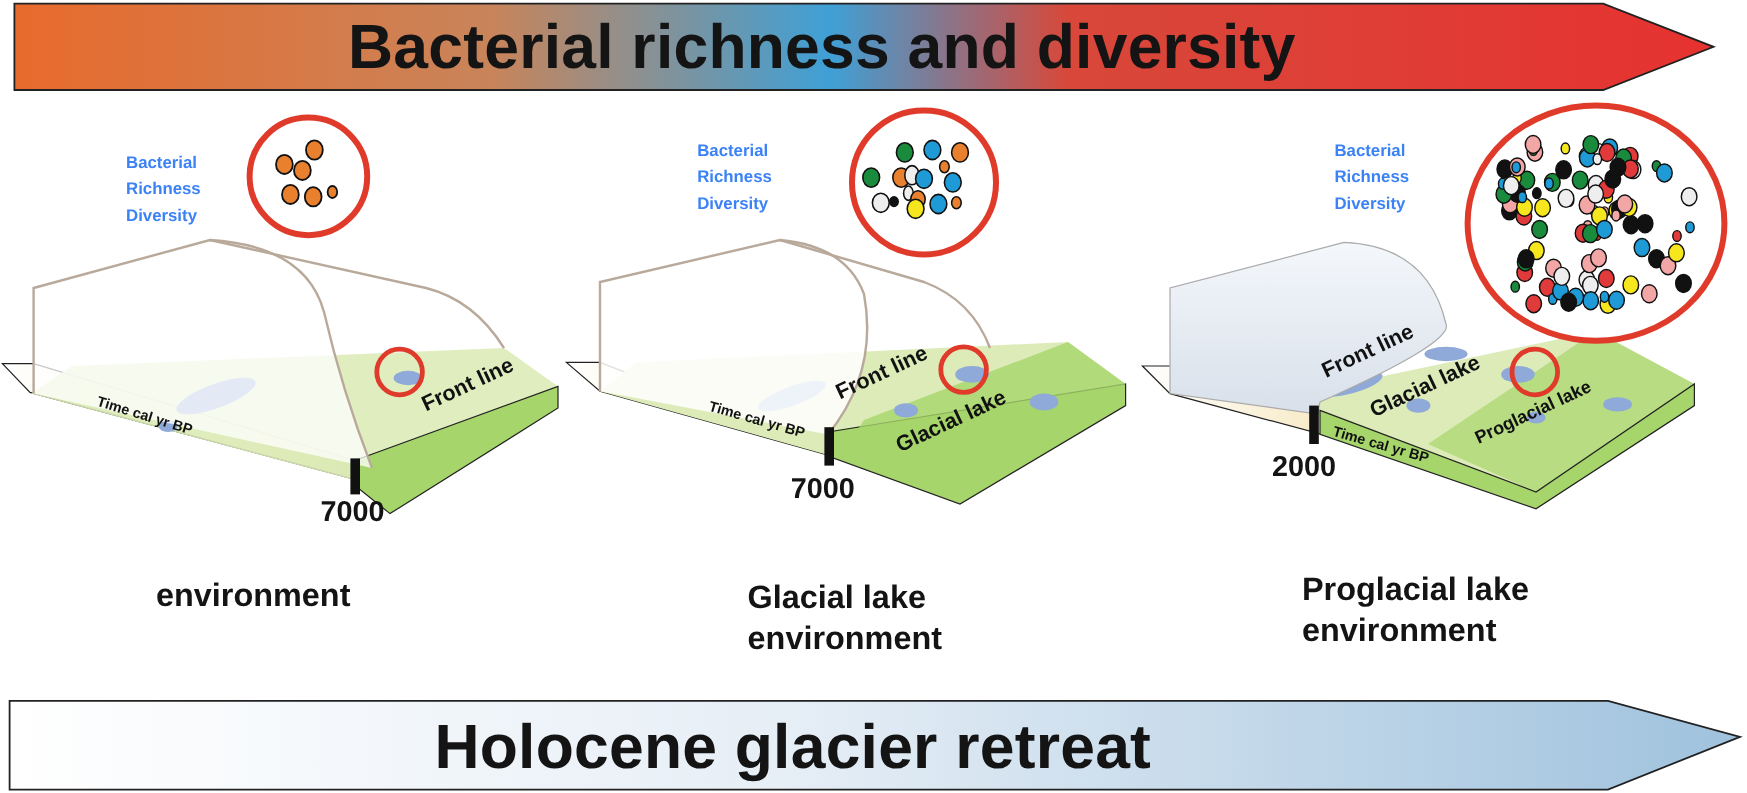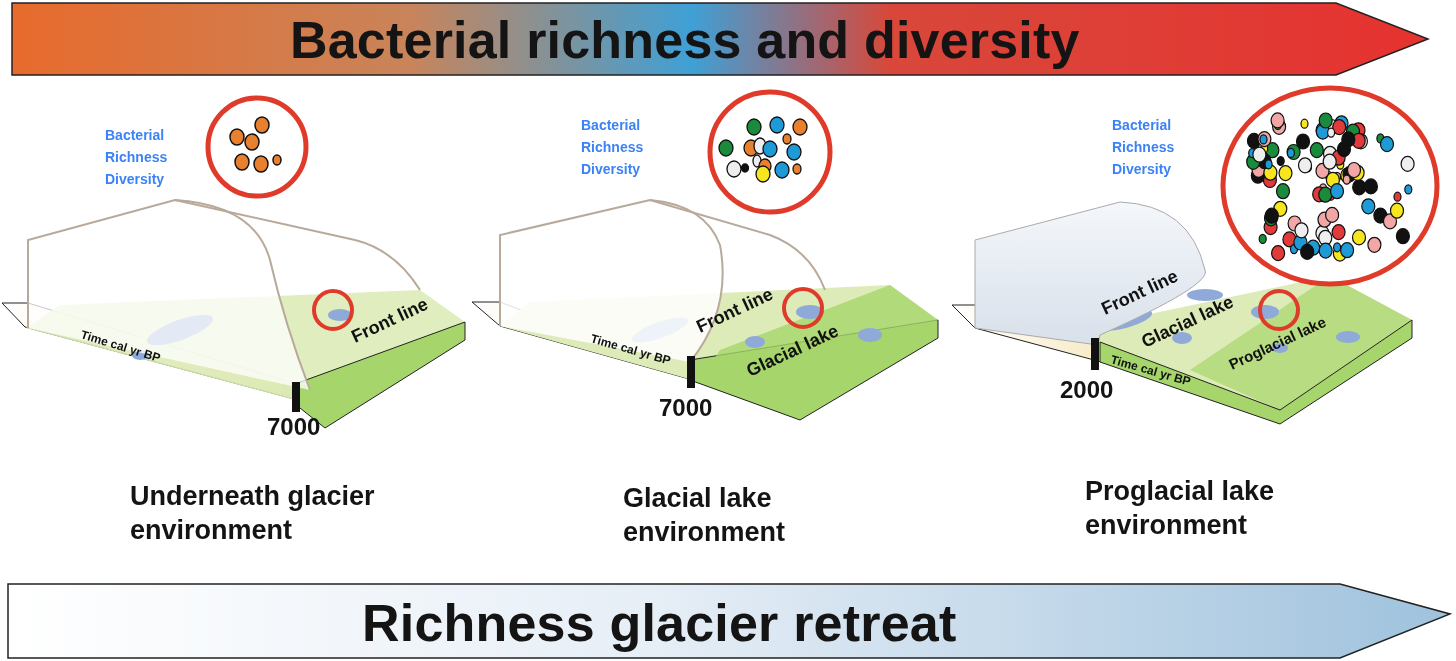--- a/index.html
+++ b/index.html
@@ -67,21 +67,20 @@
   <text x="355" y="253" font-size="18" font-weight="bold" fill="#111" transform="rotate(-25 355 253)">Front line</text>
   <text x="80" y="248" font-size="12" font-weight="bold" fill="#111" transform="rotate(17 80 248)">Time cal yr BP</text>
 </svg>
 <div class="panel-label" style="left:105px;top:124px">
   <div>Bacterial</div>
   <div>Richness</div>
   <div>Diversity</div>
 </div>
 <div class="year-label" style="left:267px;top:413px">7000</div>
 <div class="env-label" style="left:130px;top:479px">
-  <div>Underneath glacier</div>
   <div>environment</div>
 </div>
 
 <svg class="abs" style="left:470px;top:80px" width="480" height="370">
   <defs>
     <linearGradient id="gAxis2" x1="0" x2="1">
       <stop offset="0" stop-color="#ffffff"></stop>
       <stop offset="0.6" stop-color="#f6e8c0"></stop>
       <stop offset="1" stop-color="#b8dc7e"></stop>
     </linearGradient>
@@ -274,13 +273,13 @@
 <svg class="abs" style="left:0;top:580px" width="1456" height="81">
   <defs>
     <linearGradient id="gBot" x1="0" x2="1">
       <stop offset="0" stop-color="#ffffff"></stop>
       <stop offset="0.45" stop-color="#e6eef6"></stop>
       <stop offset="1" stop-color="#9fc2dd"></stop>
     </linearGradient>
   </defs>
   <polygon points="8,4 1340,4 1450,34 1340,78 8,78" fill="url(#gBot)" stroke="#222" stroke-width="1.5"></polygon>
 </svg>
-<div class="arrow-title" style="left:362px;top:592px;font-size:52px;line-height:62px;">Richness glacier retreat</div>
+<div class="arrow-title" style="left:362px;top:592px;font-size:52px;line-height:62px;">Holocene glacier retreat</div>
 
 </body></html>

